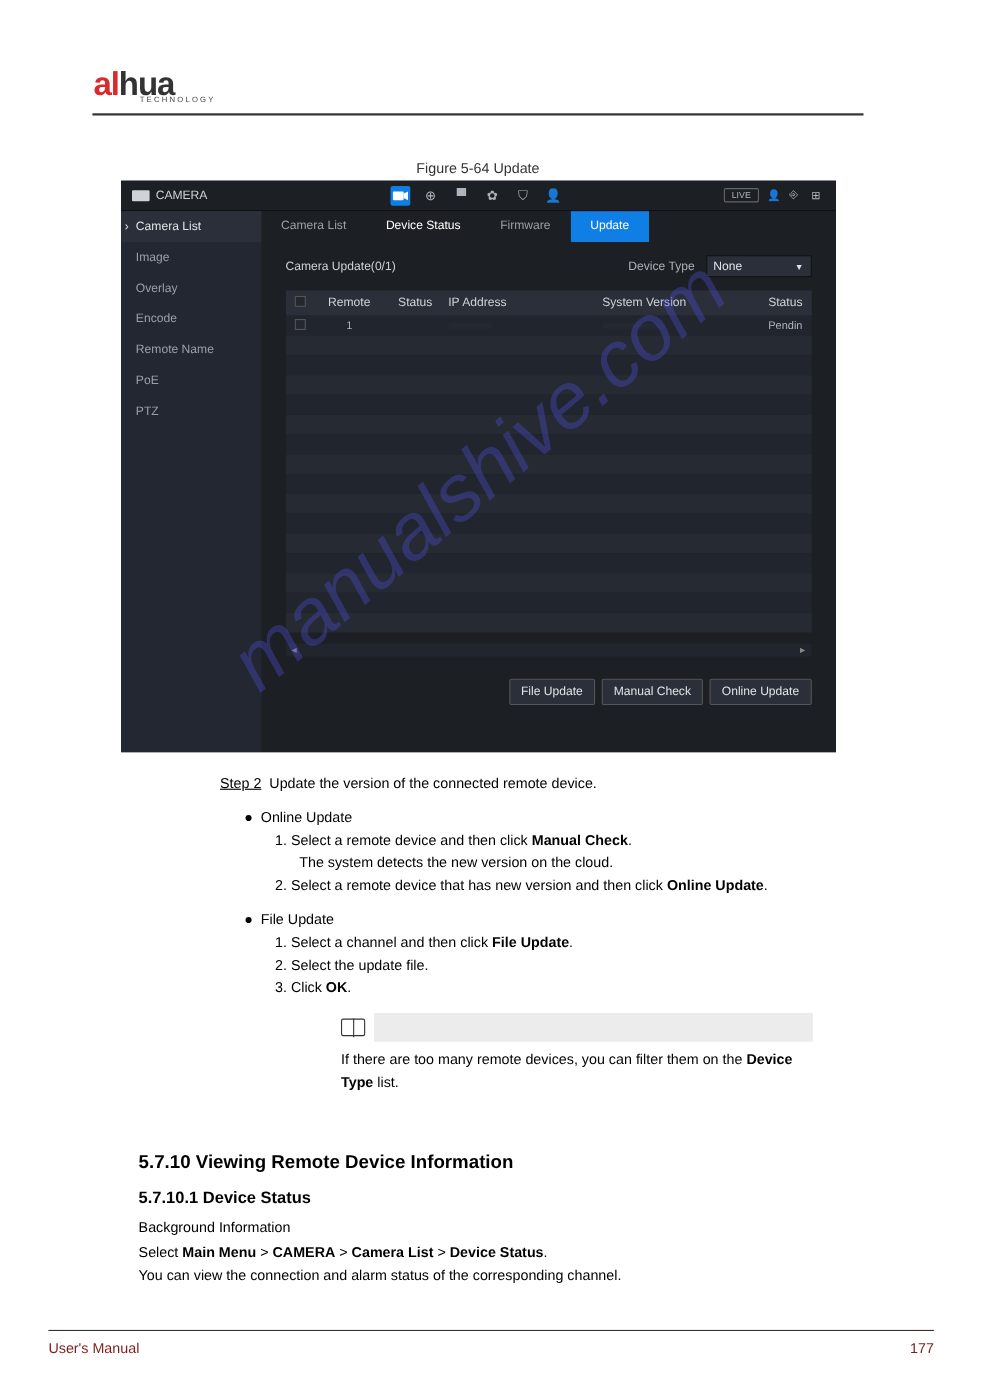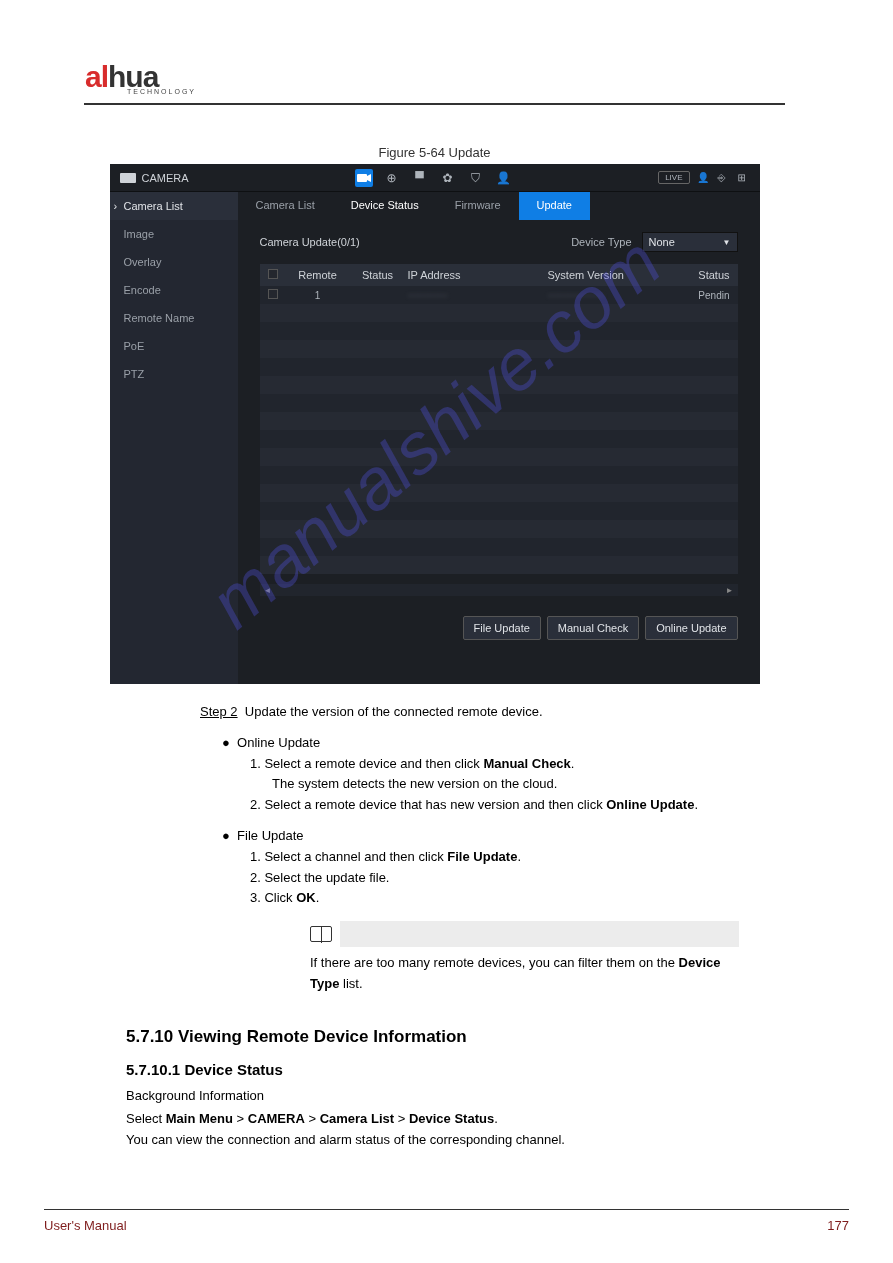--- a/index.html
+++ b/index.html
@@ -282,21 +282,21 @@
     left: 50%; top: -1.5px; bottom: -1.5px;
     border-left: 1.5px solid #333;
   }
   .note-bar {
     flex: 1;
     height: 26px;
     background: #ececec;
     margin-right: 0;
   }
   .heading4 {
-    margin: 32px 0 14px 86px;
+    margin: 52px 0 14px 86px;
     font-size: 17px;
     font-weight: bold;
   }
   .bg-intro {
     margin: 10px 0 0 86px;
     font-size: 13px;
   }
   .bg-body {
     margin: 6px 86px 0 86px;
     font-size: 13px;

